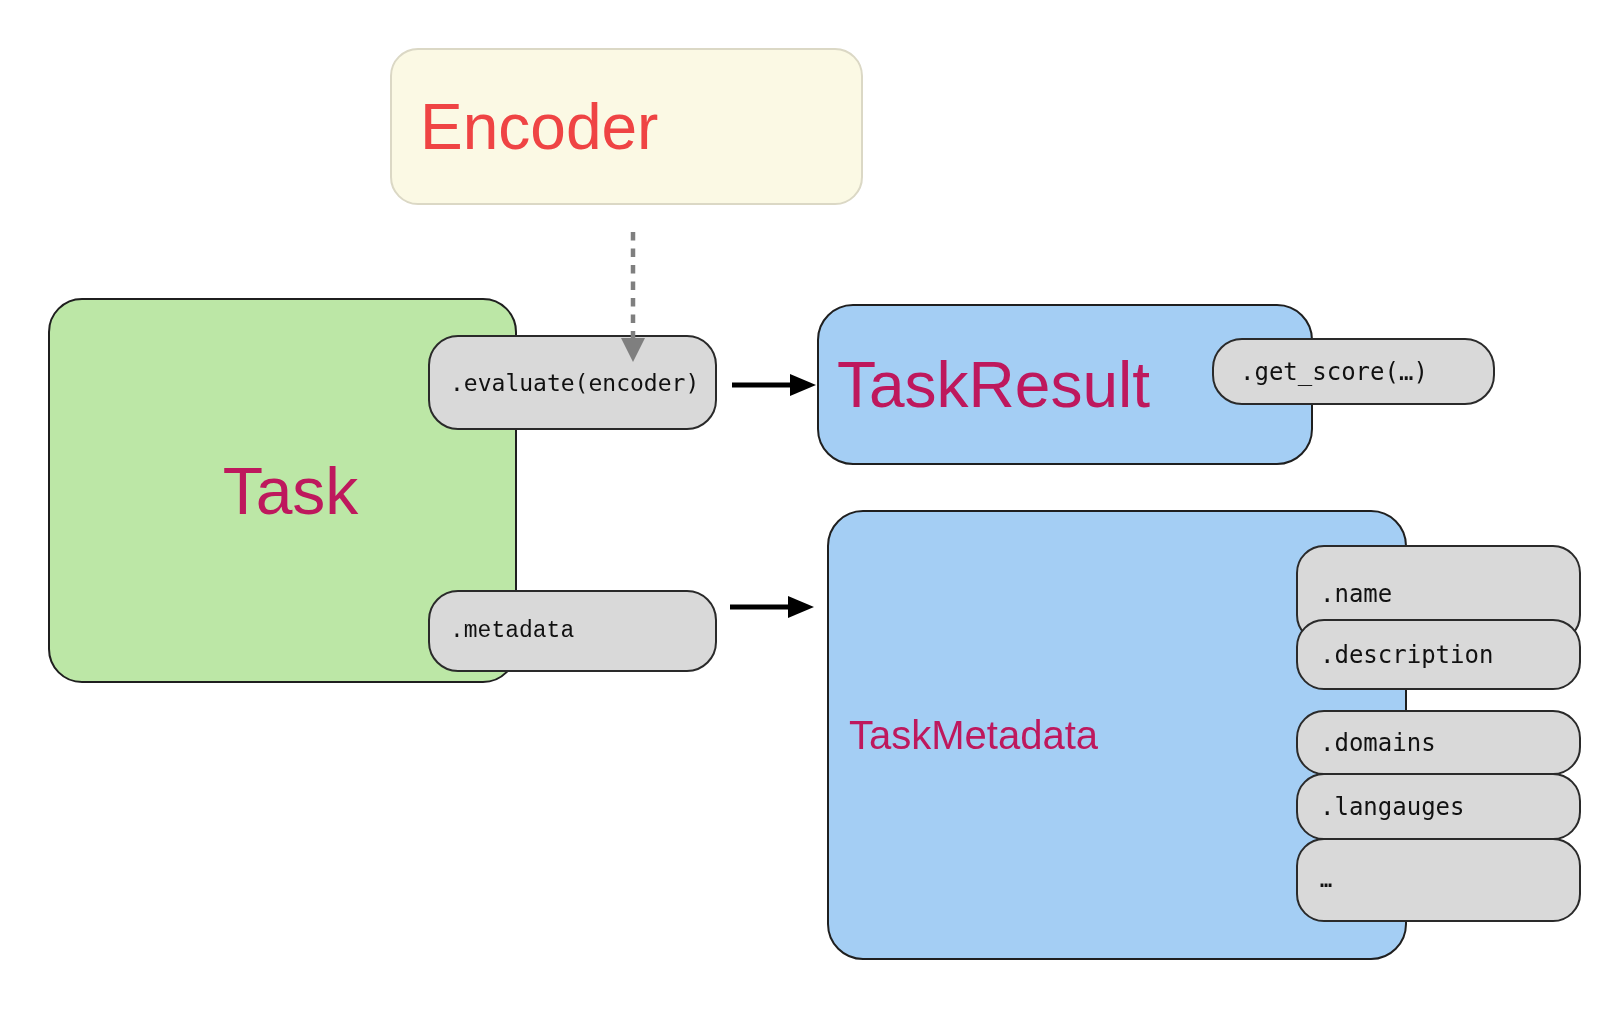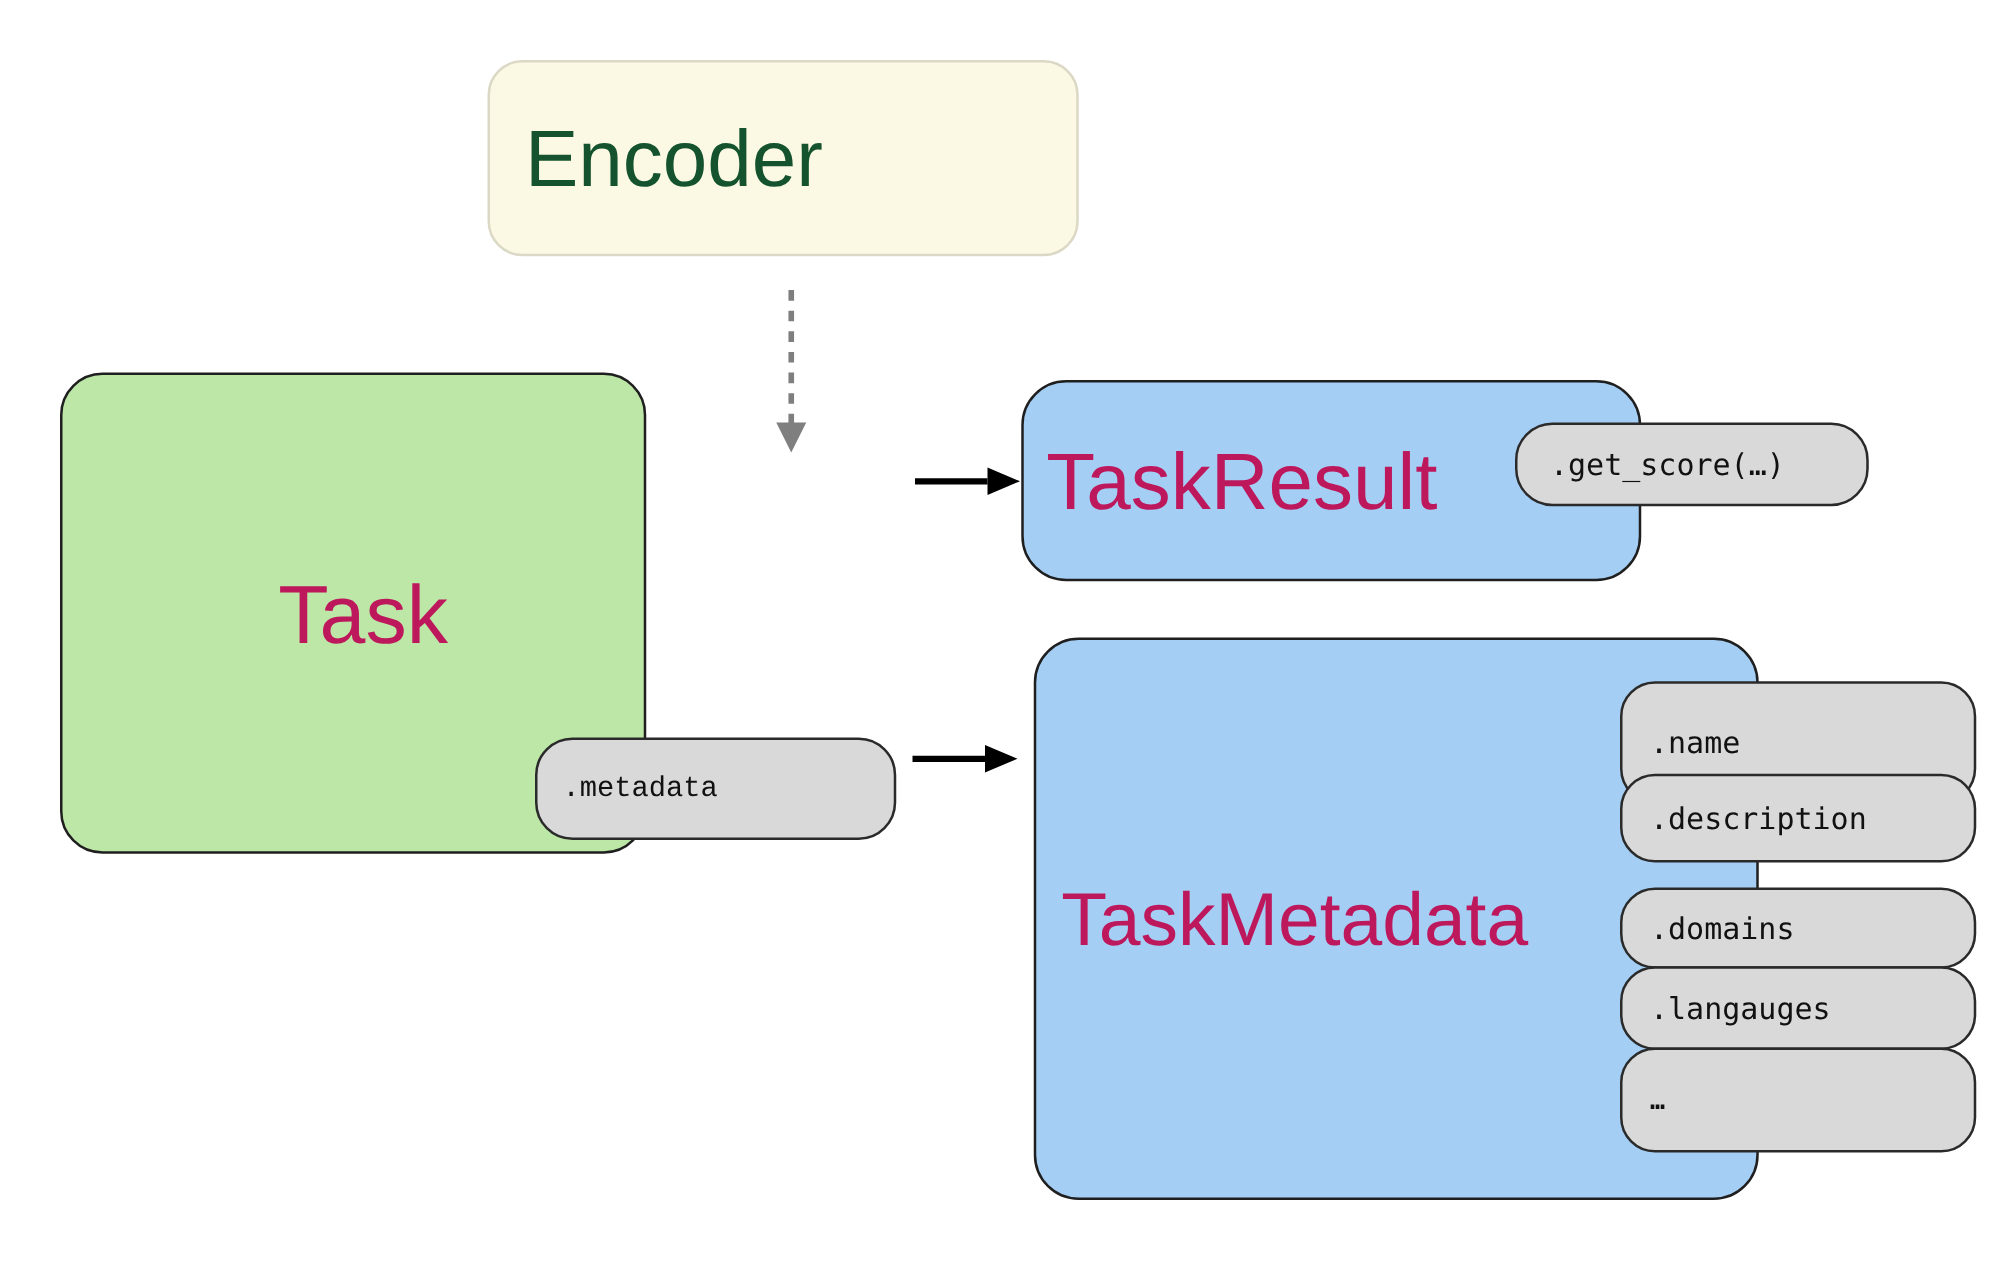--- a/index.html
+++ b/index.html
@@ -7,33 +7,33 @@
     position:relative; width:1604px; height:1012px; background:#ffffff;
     font-family:"Liberation Sans", sans-serif; overflow:hidden;
   }
   .box, .pill { position:absolute; box-sizing:border-box; display:flex; align-items:center; }
 
   
   .box { border:2px solid #1f1f1f; color:#be185d; }
   #encoder-box {
     left:390px; top:48px; width:473px; height:157px;
     background:#fbf9e4; border:2px solid #dbd8c5; border-radius:28px;
-    padding-left:28px; color:#14532d; font-size:64px; z-index:0;
+    padding-left:28px; color:#ef4444; font-size:64px; z-index:0;
   }
   #task-box {
     left:48px; top:298px; width:469px; height:385px;
     background:#bce7a6; border-radius:34px; padding-left:16px; font-size:66px; z-index:0;justify-content:center;
   }
   #taskresult-box {
     left:817px; top:304px; width:496px; height:161px;
     background:#a4cef4; border-radius:36px; padding-left:18px; font-size:64px; z-index:0;
   }
   #taskmetadata-box {
     left:827px; top:510px; width:580px; height:450px;
-    background:#a4cef4; border-radius:36px; padding-left:20px; font-size:60px; z-index:0;
+    background:#a4cef4; border-radius:36px; padding-left:20px; font-size:40px; z-index:0;
   }
 
   
   .pill {
     background:#d9d9d9; border:2px solid #2a2a2a; z-index:2;
     font-family:"DejaVu Sans Mono", monospace; font-size:23px; color:#111;
     white-space:nowrap;
   }
   .pill-left   { left:428px; width:289px; border-radius:30px; padding-left:20px; }
   #pill-evaluate { top:335px; height:95px; }
@@ -69,20 +69,23 @@
   </div>
 
   <div class="box" id="taskresult-box">
     <span>TaskResult</span>
   </div>
 
   <div class="box" id="taskmetadata-box">
     <span>TaskMetadata</span>
   </div>
 
+  <div class="pill pill-left" id="pill-evaluate">
+    <span>.evaluate(encoder)</span>
+  </div>
   <div class="pill pill-left" id="pill-metadata">
     <span>.metadata</span>
   </div>
 
   <div class="pill" id="pill-getscore">
     <span>.get_score(…)</span>
   </div>
 
   <div class="pill pill-right" id="pill-name">
     <span>.name</span>

